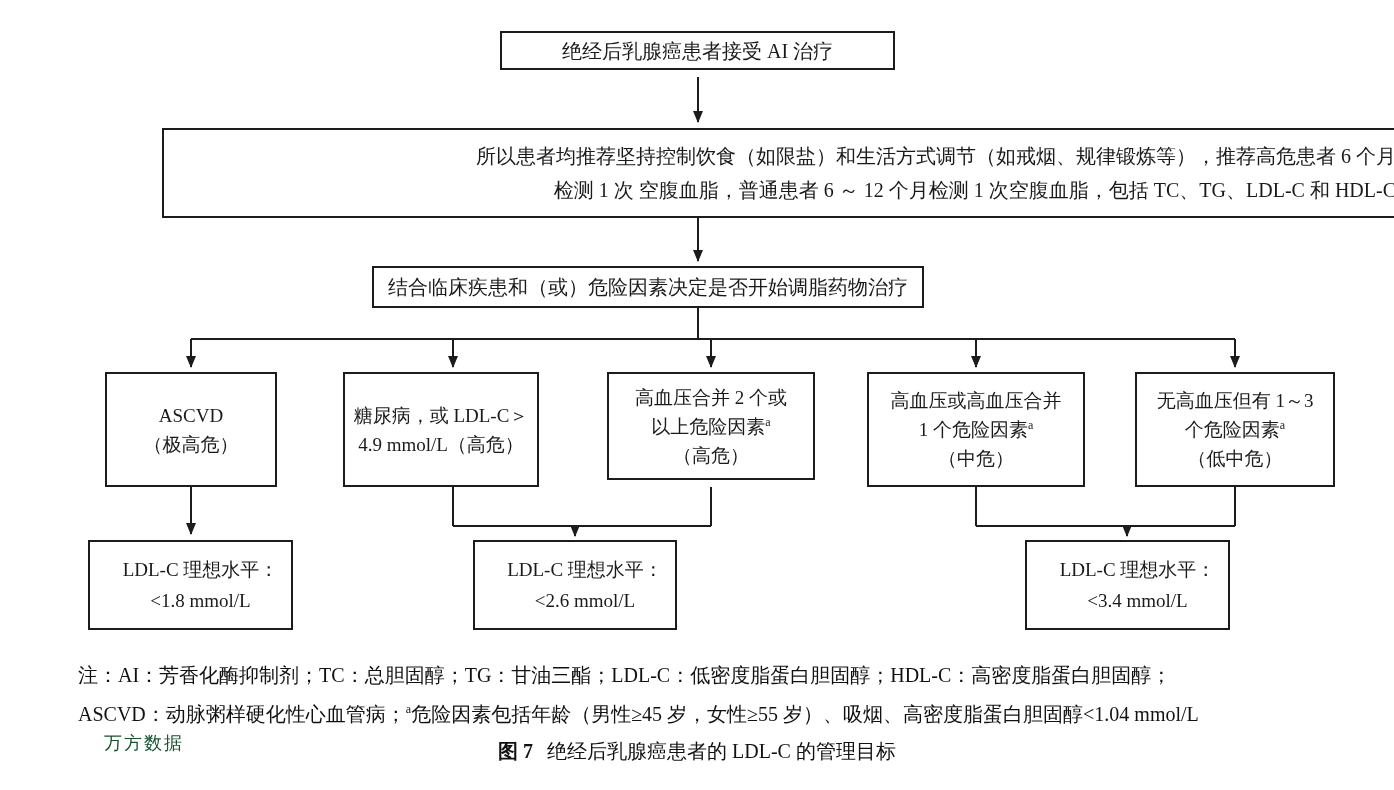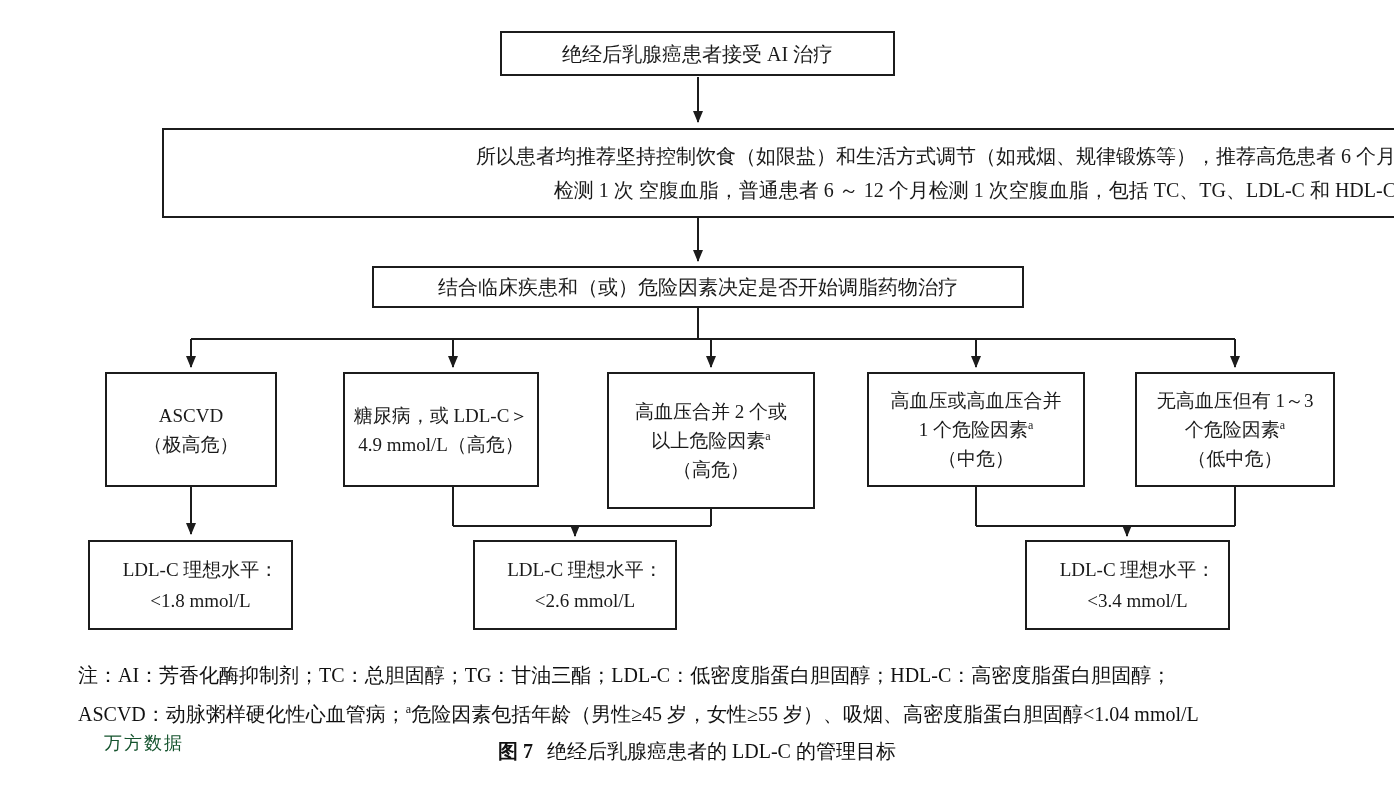--- a/index.html
+++ b/index.html
@@ -64,46 +64,46 @@
       <line x1="711" y1="487" x2="711" y2="526"></line>
       <line x1="453" y1="526" x2="711" y2="526"></line>
       <line x1="575" y1="526" x2="575" y2="536" marker-end="url(#ah)"></line>
       <line x1="976" y1="487" x2="976" y2="526"></line>
       <line x1="1235" y1="487" x2="1235" y2="526"></line>
       <line x1="976" y1="526" x2="1235" y2="526"></line>
       <line x1="1127" y1="526" x2="1127" y2="536" marker-end="url(#ah)"></line>
     </g>
   </svg>
 
-  <div class="box center-text" style="left:500px;top:31px;width:395px;height:45px;">
+  <div class="box center-text" style="left:500px;top:31px;width:395px;height:39px;">
     <div class="bl">绝经后乳腺癌患者接受 AI 治疗</div>
   </div>
 
   <div class="box wide-text" style="left:162px;top:128px;width:1258px;height:90px;align-items:flex-end;">
     <div class="bl">所以患者均推荐坚持控制饮食（如限盐）和生活方式调节（如戒烟、规律锻炼等），推荐高危患者 6 个月</div>
     <div class="bl">检测 1 次 空腹血脂，普通患者 6 ～ 12 个月检测 1 次空腹血脂，包括 TC、TG、LDL-C 和 HDL-C</div>
   </div>
 
-  <div class="box center-text" style="left:372px;top:266px;width:652px;height:42px;">
+  <div class="box center-text" style="left:372px;top:266px;width:552px;height:42px;">
     <div class="bl">结合临床疾患和（或）危险因素决定是否开始调脂药物治疗</div>
   </div>
 
   <div class="box risk" style="left:105px;top:372px;width:172px;height:115px;">
     <div class="bl"><span>ASCVD</span></div>
     <div class="bl"><span>（极高危）</span><sup class="sup"></sup></div>
     <div class="bl"><span></span></div>
   </div>
 
   <div class="box risk" style="left:343px;top:372px;width:196px;height:115px;">
     <div class="bl"><span>糖尿病，或 LDL-C＞</span></div>
     <div class="bl"><span>4.9 mmol/L（高危）</span><sup class="sup"></sup></div>
     <div class="bl"><span></span></div>
   </div>
 
-  <div class="box risk" style="left:607px;top:372px;width:208px;height:137px;align-items:center;">
+  <div class="box risk" style="left:607px;top:372px;width:208px;height:108px;align-items:center;">
     <div class="bl"><span>高血压合并 2 个或</span></div>
     <div class="bl"><span>以上危险因素</span><sup class="sup">a</sup></div>
     <div class="bl"><span>（高危）</span></div>
   </div>
 
   <div class="box risk" style="left:867px;top:372px;width:218px;height:115px;">
     <div class="bl"><span>高血压或高血压合并</span></div>
     <div class="bl"><span>1 个危险因素</span><sup class="sup">a</sup></div>
     <div class="bl"><span>（中危）</span></div>
   </div>

